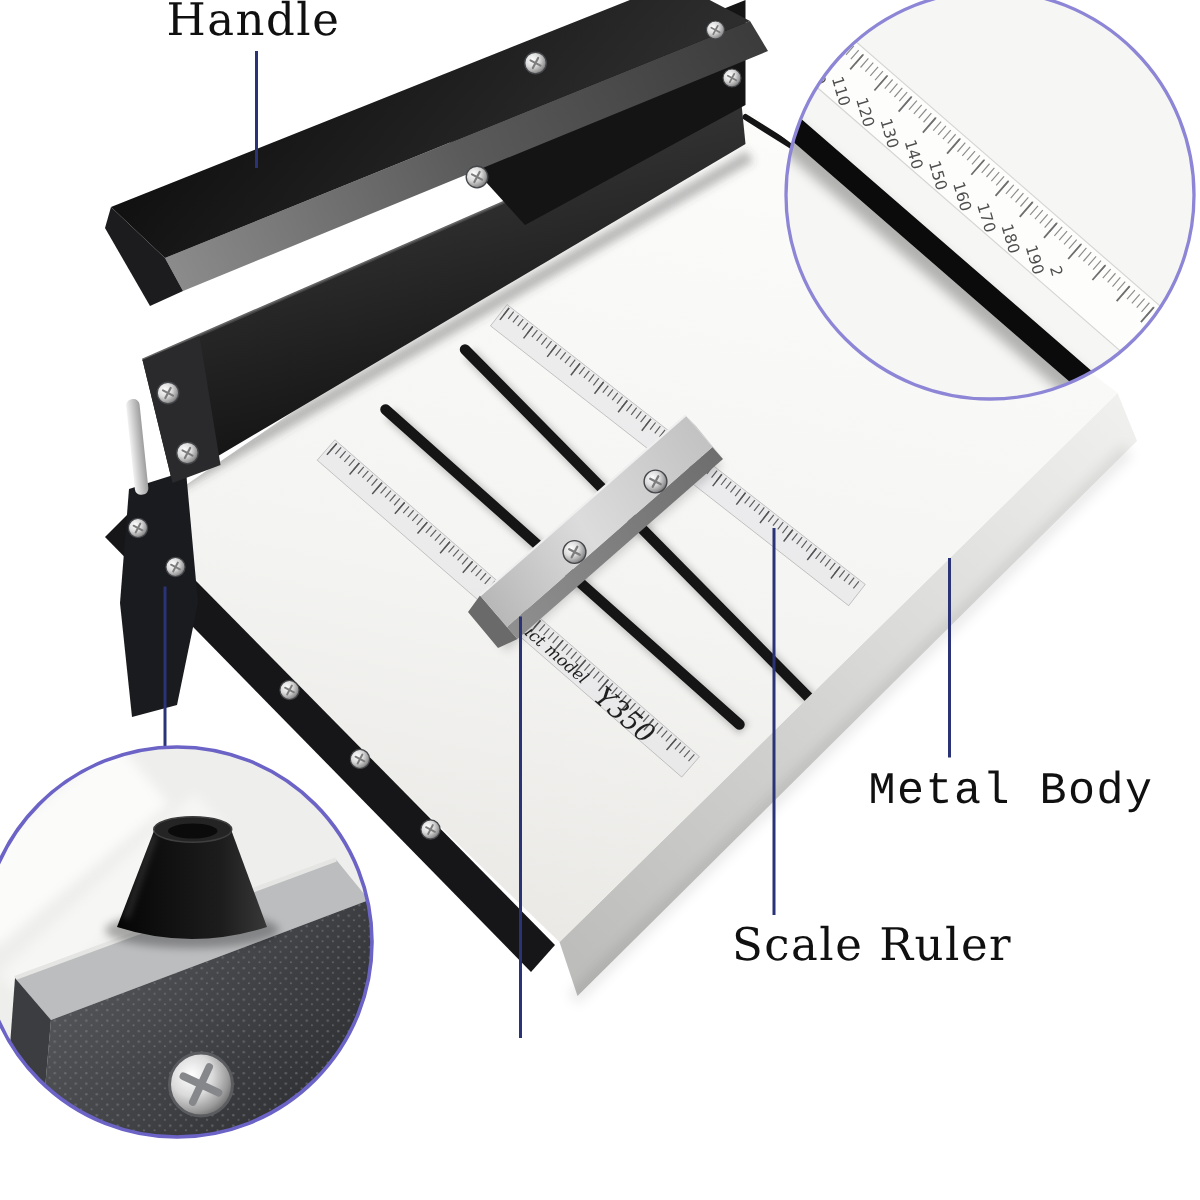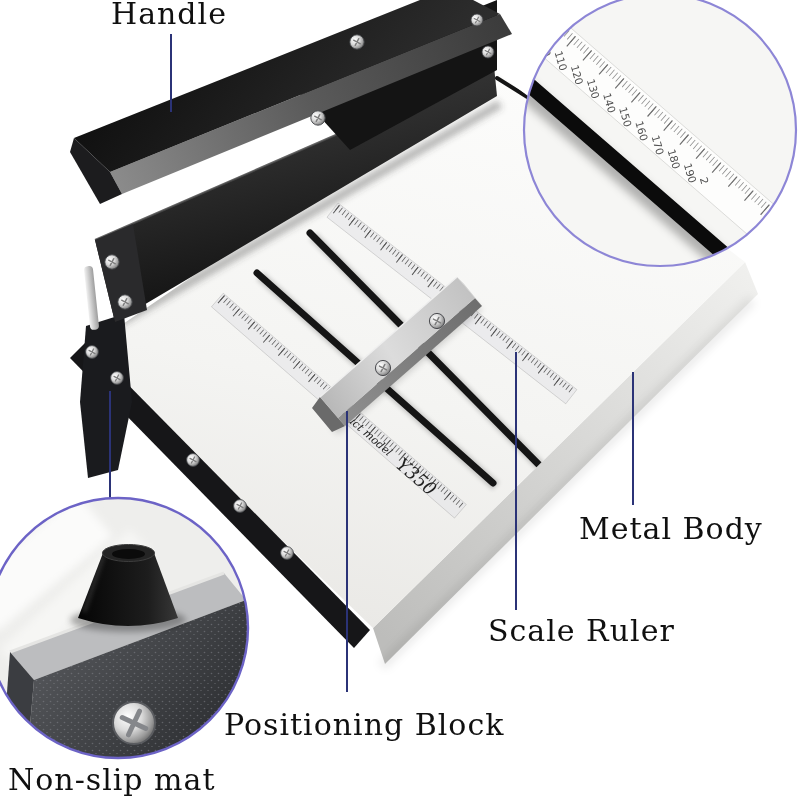--- a/index.html
+++ b/index.html
@@ -1,21 +1,21 @@
 <!DOCTYPE html>
 <html><head>
 <meta charset="utf-8">
 <style>
   html,body{margin:0;padding:0;background:#fff;}
   .stage{position:relative;width:800px;height:800px;background:#ffffff;overflow:hidden;
          font-family:"DejaVu Serif","Liberation Serif",serif;}
   .stage svg{position:absolute;left:0;top:0;}
   .lbl{position:absolute;font-size:30px;color:#101010;letter-spacing:1px;white-space:nowrap;}
   #lbl-handle{left:111px;top:-4px;}
-  #lbl-metal{left:579px;top:511px;}
+  #lbl-metal{left:579px;top:511px;font-family:Liberation Mono, monospace;}
   #lbl-scale{left:444px;top:613px;margin-left:44px;}
   #lbl-pos{left:224px;top:707px;}
   #lbl-mat{left:8px;top:762px;}
   .inum{font-family:"DejaVu Sans","Liberation Sans",sans-serif;font-size:10.5px;fill:#4f4f4f;}
   .ruler-text{font-family:"DejaVu Serif","Liberation Serif",serif;font-style:italic;fill:#1f1f1f;}
 </style>
 </head>
 <body>
 
 <div class="stage">
@@ -224,16 +224,14 @@
         </g>
       </g>
     </g>
     <circle cx="118" cy="628" r="130" fill="none" stroke-width="2.4" stroke="#6c63c6"></circle>
   </g>
 </svg>
 
 <div class="lbl" id="lbl-handle">Handle</div>
 <div class="lbl" id="lbl-metal">Metal Body</div>
 <div class="lbl" id="lbl-scale">Scale Ruler</div>
-<div class="lbl" id="lbl-pos">Positioning Block</div>
-<div class="lbl" id="lbl-mat">Non-slip mat</div>
 
 </div>
 
 </body></html>

